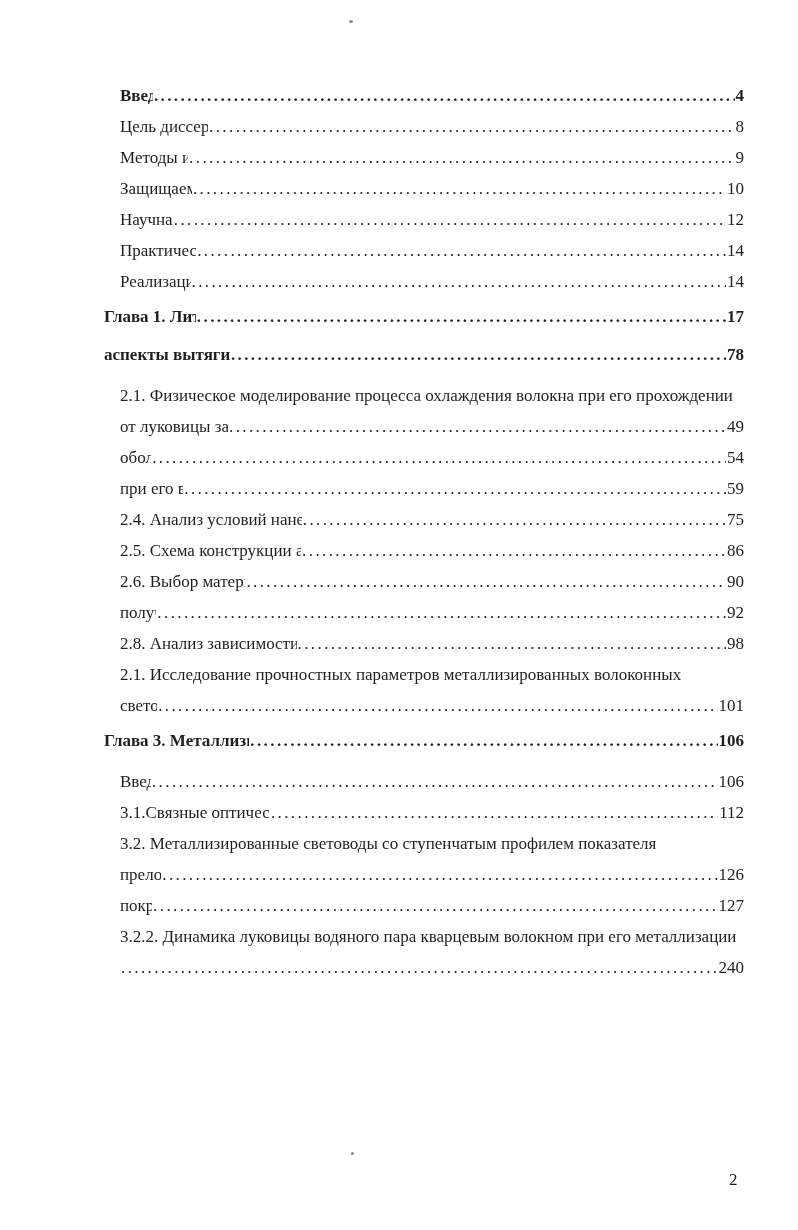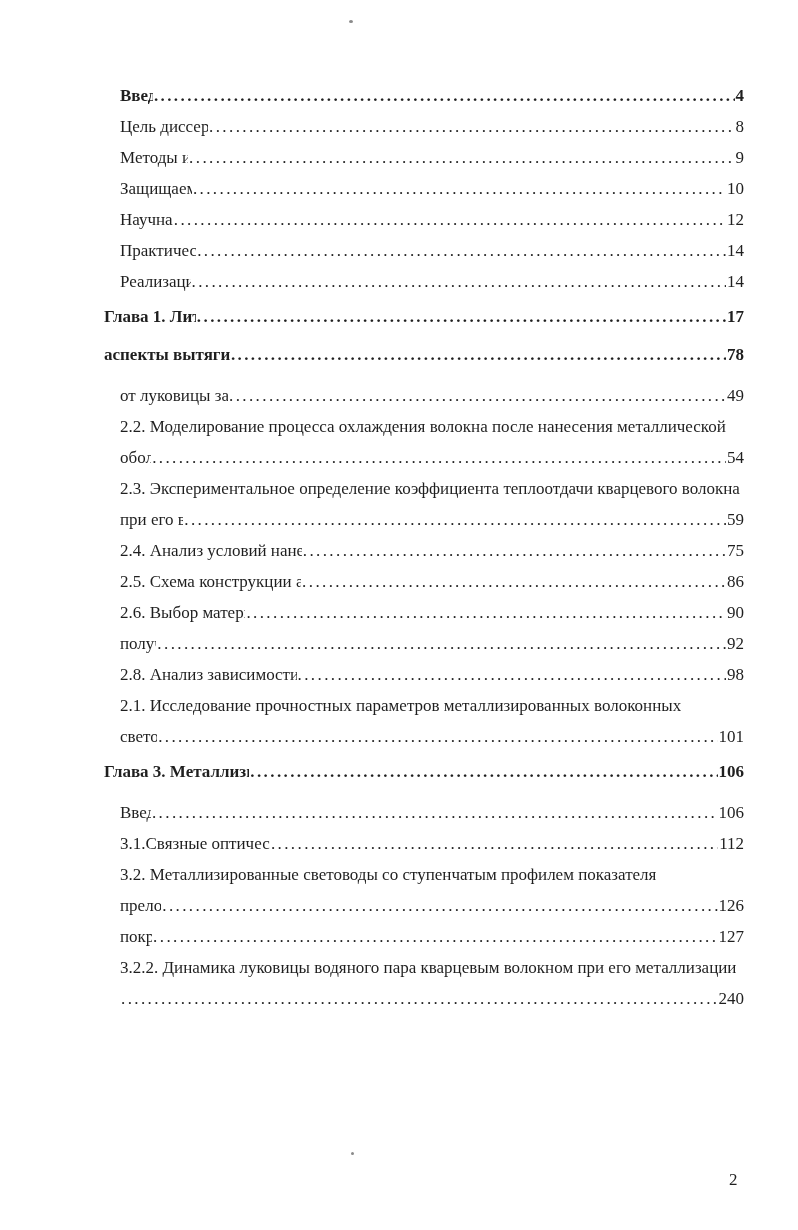--- a/index.html
+++ b/index.html
@@ -131,39 +131,36 @@
       </div>
       <div class="entry indent-0 bold chapter">
         <div class="toc-line">
           <span class="line-text">аспекты вытягивания оптических волокон.</span>
           <span class="leader"></span>
           <span class="pagenum">78</span>
         </div>
       </div>
       <div class="entry indent-1">
         <div class="toc-line">
+          <span class="line-text">2.1. Физическое моделирование процесса охлаждения волокна при его прохождении</span>
+        </div>
+        <div class="toc-line">
           <span class="line-text">от луковицы заготовки до аппликатора. </span>
           <span class="leader"></span>
           <span class="pagenum">49</span>
         </div>
       </div>
       <div class="entry indent-1">
         <div class="toc-line">
-          <span class="line-text">2.2. Моделирование процесса охлаждения волокна после нанесения металлической</span>
-        </div>
-        <div class="toc-line">
           <span class="line-text">оболочки </span>
           <span class="leader"></span>
           <span class="pagenum">54</span>
         </div>
       </div>
       <div class="entry indent-1">
-        <div class="toc-line">
-          <span class="line-text">2.3. Экспериментальное определение коэффициента теплоотдачи кварцевого волокна</span>
-        </div>
         <div class="toc-line">
           <span class="line-text">при его вытягивании </span>
           <span class="leader"></span>
           <span class="pagenum">59</span>
         </div>
       </div>
       <div class="entry indent-1">
         <div class="toc-line">
           <span class="line-text">2.4. Анализ условий нанесения полимерных покрытий на оптическое волокно </span>
           <span class="leader"></span>

